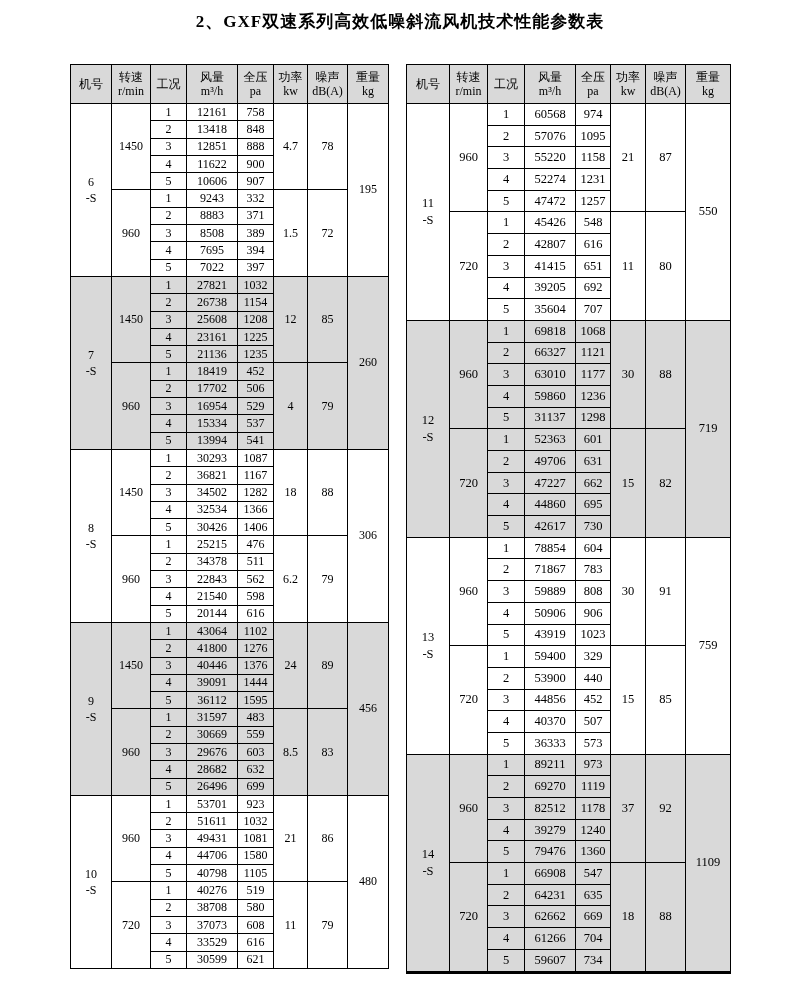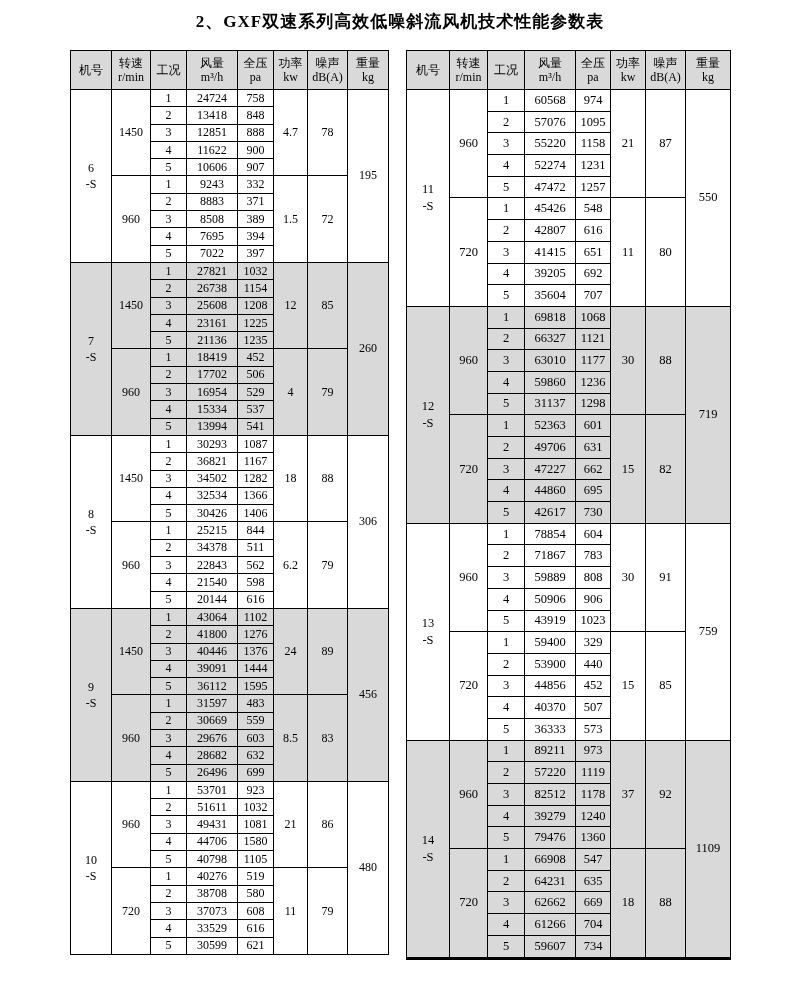--- a/index.html
+++ b/index.html
@@ -18,21 +18,21 @@
     left: 0;
     width: 100%;
     text-align: center;
     font-size: 17px;
     font-weight: bold;
     letter-spacing: 1px;
     white-space: nowrap;
   }
   table.spec {
     position: absolute;
-    top: 50px;
+    top: 64px;
     border-collapse: collapse;
     table-layout: fixed;
     border: 1px solid #000;
   }
   #table-left  { left: 70px;  width: 318px; }
   #table-right { left: 406px; width: 324px; border-bottom: 3px solid #000; }
   table.spec th, table.spec td {
     border: 1px solid #000;
     text-align: center;
     vertical-align: middle;
@@ -84,21 +84,21 @@
           <th>噪声
 dB(A)</th>
           <th>重量
 kg</th>
         </tr>
         <tr>
           <td rowspan="10" class="model-cell">6
 -S</td>
           <td rowspan="5">1450</td>
           <td>1</td>
-          <td>24724</td>
+          <td>12161</td>
           <td>758</td>
           <td rowspan="5">4.7</td>
           <td rowspan="5">78</td>
           <td rowspan="10">195</td>
         </tr>
         <tr>
           <td>2</td>
           <td>13418</td>
           <td>848</td>
         </tr>
@@ -232,21 +232,21 @@
         </tr>
         <tr>
           <td>5</td>
           <td>30426</td>
           <td>1406</td>
         </tr>
         <tr>
           <td rowspan="5">960</td>
           <td>1</td>
           <td>25215</td>
-          <td>844</td>
+          <td>476</td>
           <td rowspan="5">6.2</td>
           <td rowspan="5">79</td>
         </tr>
         <tr>
           <td>2</td>
           <td>34378</td>
           <td>511</td>
         </tr>
         <tr>
           <td>3</td>
@@ -595,21 +595,21 @@
           <td rowspan="5">960</td>
           <td>1</td>
           <td>89211</td>
           <td>973</td>
           <td rowspan="5">37</td>
           <td rowspan="5">92</td>
           <td rowspan="10">1109</td>
         </tr>
         <tr class="shaded">
           <td>2</td>
-          <td>57220</td>
+          <td>69270</td>
           <td>1119</td>
         </tr>
         <tr class="shaded">
           <td>3</td>
           <td>82512</td>
           <td>1178</td>
         </tr>
         <tr class="shaded">
           <td>4</td>
           <td>39279</td>

